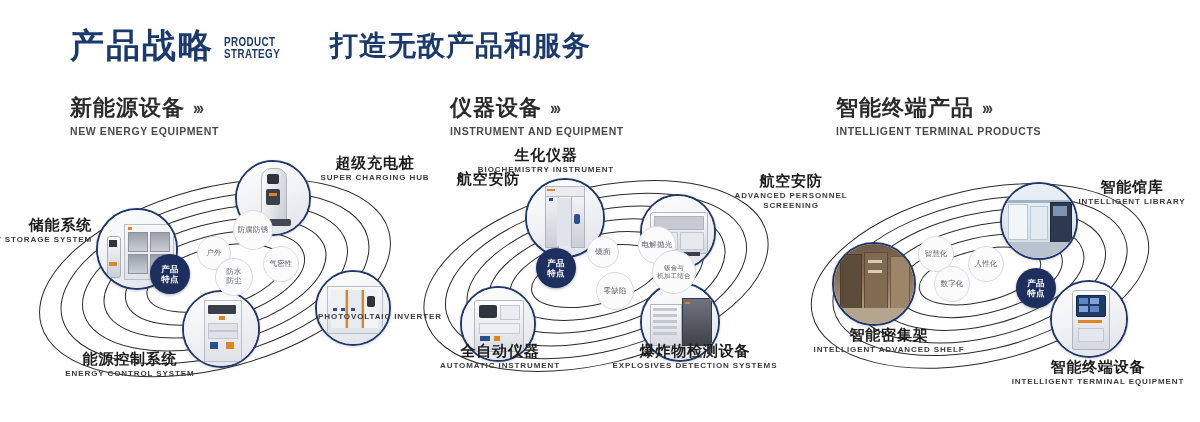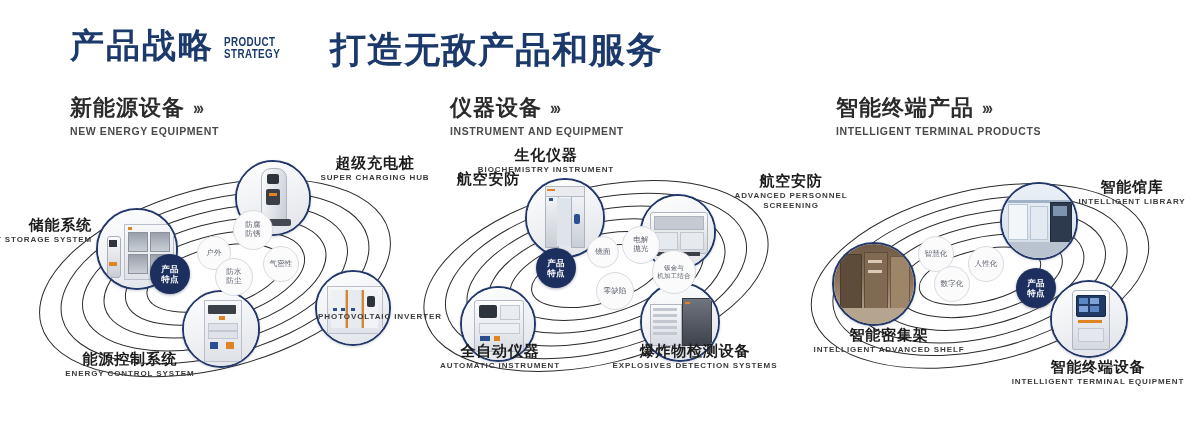--- a/index.html
+++ b/index.html
@@ -8,21 +8,21 @@
 
   .stage{position:absolute;inset:0;width:1200px;height:422px;}
 
   
   .title-row{position:absolute;left:70px;top:28px;display:flex;align-items:flex-end;gap:0;}
   .title-cn{font-size:34px;font-weight:bold;color:#1b3a6b;letter-spacing:2px;line-height:1;
             font-family:"Liberation Sans","DejaVu Sans",sans-serif;}
   .title-en{margin-left:10px;margin-bottom:2px;font-size:12px;font-weight:bold;color:#1b3a6b;
             line-height:1.0;letter-spacing:0.5px;transform:scaleX(.82);transform-origin:left bottom;}
   .title-en div{white-space:nowrap;}
-  .title-slogan{position:absolute;left:330px;top:32px;font-size:36px;font-weight:bold;
+  .title-slogan{position:absolute;left:330px;top:32px;font-size:28px;font-weight:bold;
                 color:#1b3a6b;letter-spacing:1px;line-height:1;}
 
   
   .sec-head{position:absolute;text-align:right;}
   .sec-cn{font-size:22px;font-weight:bold;color:#2b2b2b;letter-spacing:1px;line-height:1.1;
           display:flex;align-items:center;gap:8px;}
   .chev{color:#3a3a3a;font-size:15px;font-weight:bold;letter-spacing:-2px;display:inline-block;
         transform:scaleY(1.25);}
   .sec-en{margin-top:5px;font-size:10.5px;font-weight:bold;color:#4a4a4a;letter-spacing:0.6px;}
 
@@ -189,21 +189,21 @@
       <div class="en">ENERGY CONTROL SYSTEM</div>
     </div>
 
     <div class="bub core" style="left:150px;top:104px;width:40px;height:40px;flex-direction:column;">
       <span>产品</span>
       <span>特点</span>
     </div>
     <div class="bub" style="left:197px;top:86px;width:32px;height:32px;">
       <span>户外</span>
     </div>
-    <div class="bub" style="left:233px;top:60px;width:38px;height:38px;flex-direction:column;">
+    <div class="bub" style="left:233px;top:60px;width:38px;height:38px;flex-direction:row;">
       <span>防腐</span>
       <span>防锈</span>
     </div>
     <div class="bub" style="left:263px;top:96px;width:34px;height:34px;">
       <span>气密性</span>
     </div>
     <div class="bub" style="left:215px;top:108px;width:36px;height:36px;flex-direction:column;">
       <span>防水</span>
       <span>防尘</span>
     </div>
@@ -292,21 +292,21 @@
       <div class="en">EXPLOSIVES DETECTION SYSTEMS</div>
     </div>
 
     <div class="bub core" style="left:136px;top:98px;width:40px;height:40px;flex-direction:column;">
       <span>产品</span>
       <span>特点</span>
     </div>
     <div class="bub" style="left:187px;top:86px;width:30px;height:30px;">
       <span>镜面</span>
     </div>
-    <div class="bub" style="left:222px;top:76px;width:36px;height:36px;flex-direction:column;">
+    <div class="bub" style="left:238px;top:76px;width:36px;height:36px;">
       <span>电解</span>
       <span>抛光</span>
     </div>
     <div class="bub" style="left:252px;top:100px;width:42px;height:42px;flex-direction:column;font-size:6.5px;">
       <span>钣金与</span>
       <span>机加工结合</span>
     </div>
     <div class="bub" style="left:196px;top:122px;width:36px;height:36px;">
       <span>零缺陷</span>
     </div>

